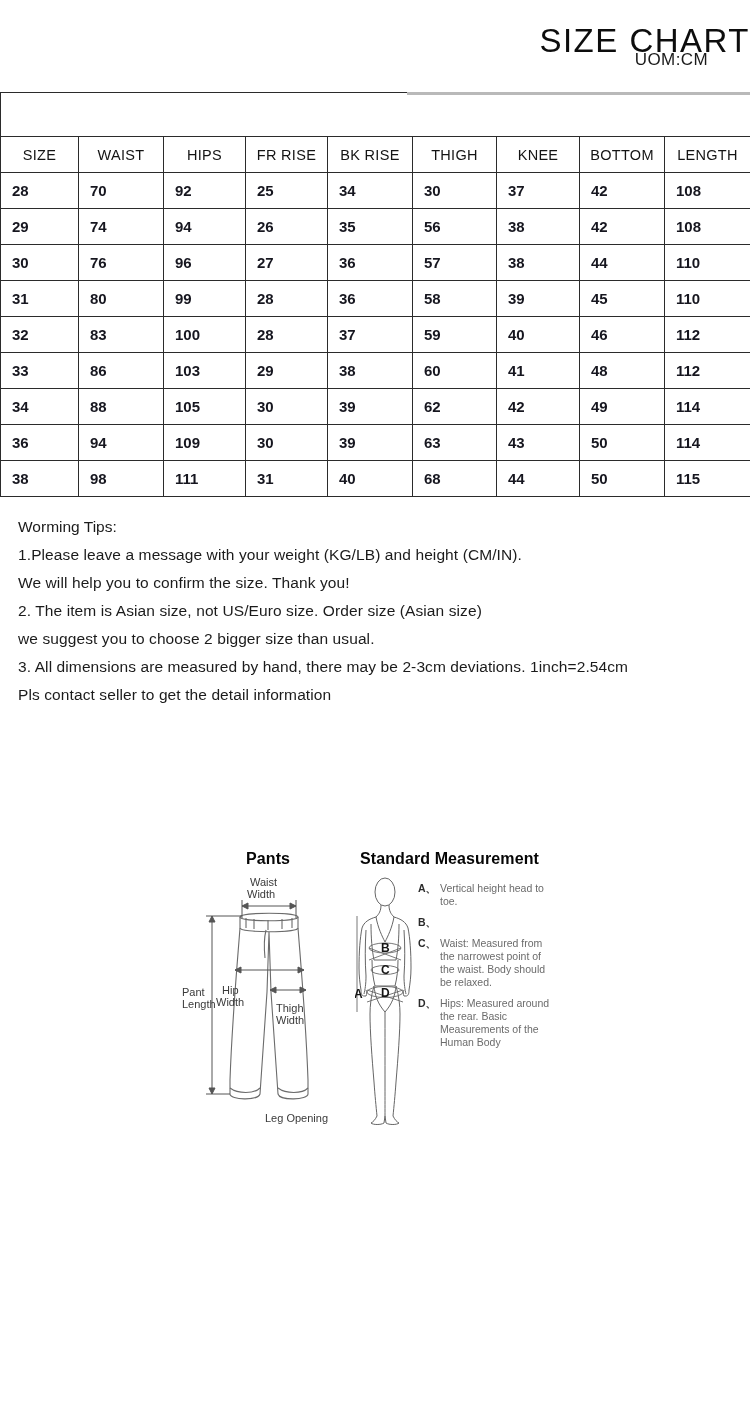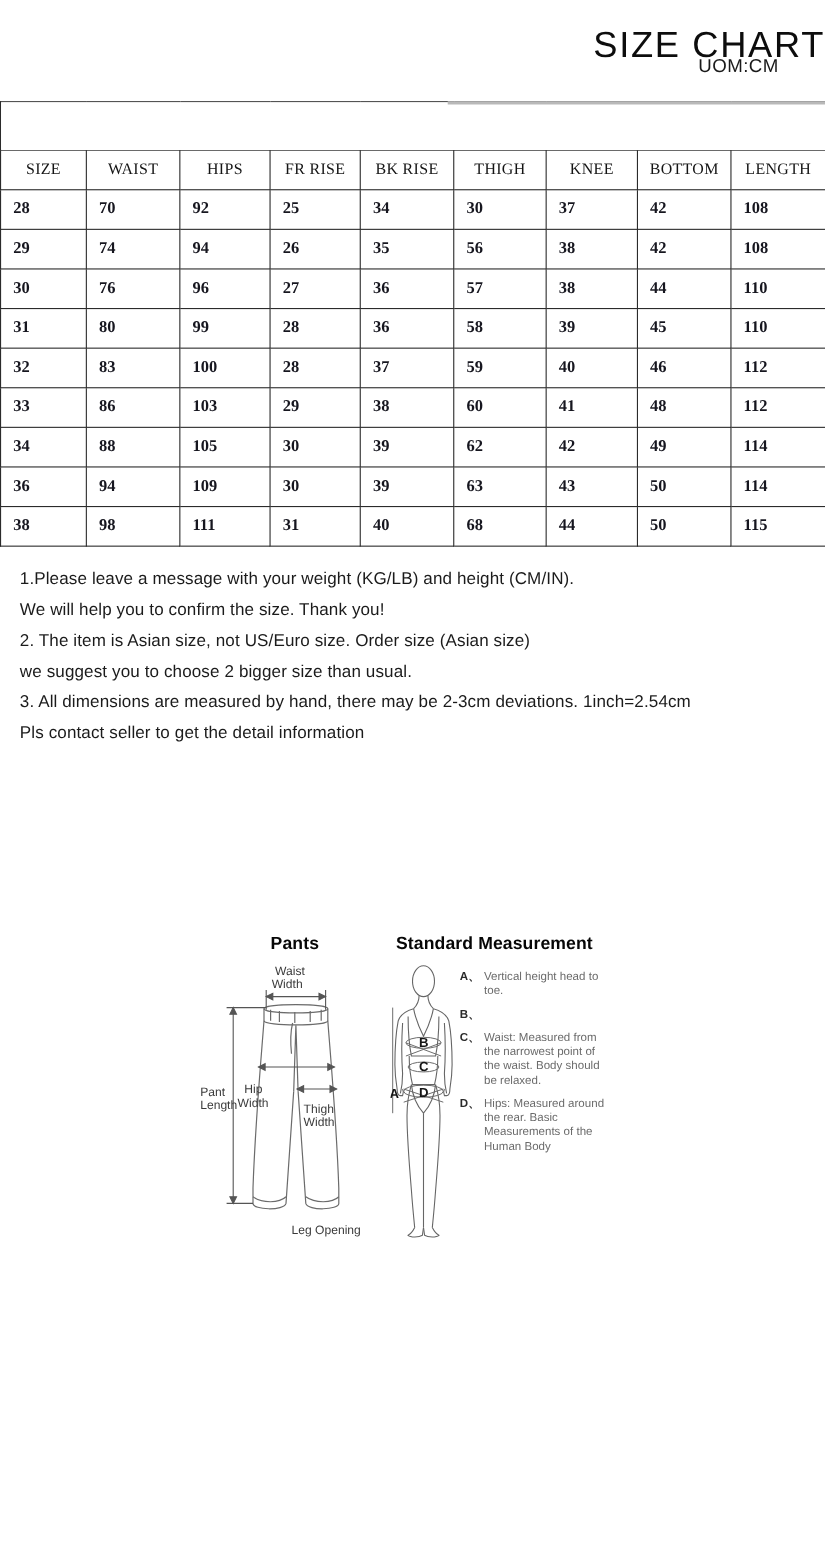--- a/index.html
+++ b/index.html
@@ -39,21 +39,20 @@
     top: 50px;
     font-size: 17px;
     font-weight: 400;
     letter-spacing: 0.4px;
     color: #1a1a1a;
   }
 
   
   .size-table-wrap {
     width: 626px;
-    font-family: Liberation Serif, serif;
   }
   table.size-table {
     border-collapse: collapse;
     width: 750px;
     table-layout: fixed;
   }
   table.size-table td,
   table.size-table th {
     border: 1px solid #2b2b2b;
     padding: 0;
@@ -318,20 +317,21 @@
           <td>68</td>
           <td>44</td>
           <td>50</td>
           <td>115</td>
         </tr>
       </tbody>
   </table>
 </div>
 
 <div class="tips">
+  <div class="tip-heading">Worming Tips:</div>
   <div id="tips-lines">
       <div class="tip-line">1.Please leave a message with your weight (KG/LB) and height (CM/IN).</div>
       <div class="tip-line">We will help you to confirm the size. Thank you!</div>
       <div class="tip-line">2. The item is Asian size, not US/Euro size. Order size (Asian size)</div>
       <div class="tip-line">we suggest you to choose 2 bigger size than usual.</div>
       <div class="tip-line">3. All dimensions are measured by hand, there may be 2-3cm deviations. 1inch=2.54cm</div>
       <div class="tip-line">Pls contact seller to get the detail information</div>
     </div>
 </div>
 

